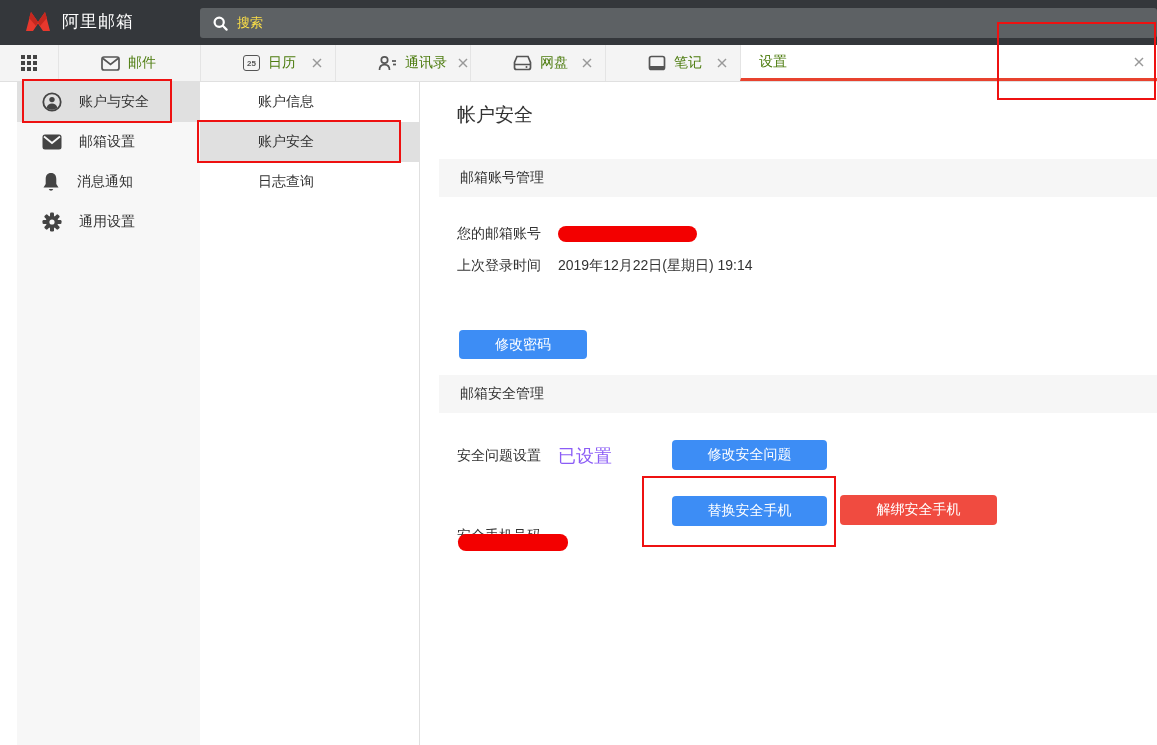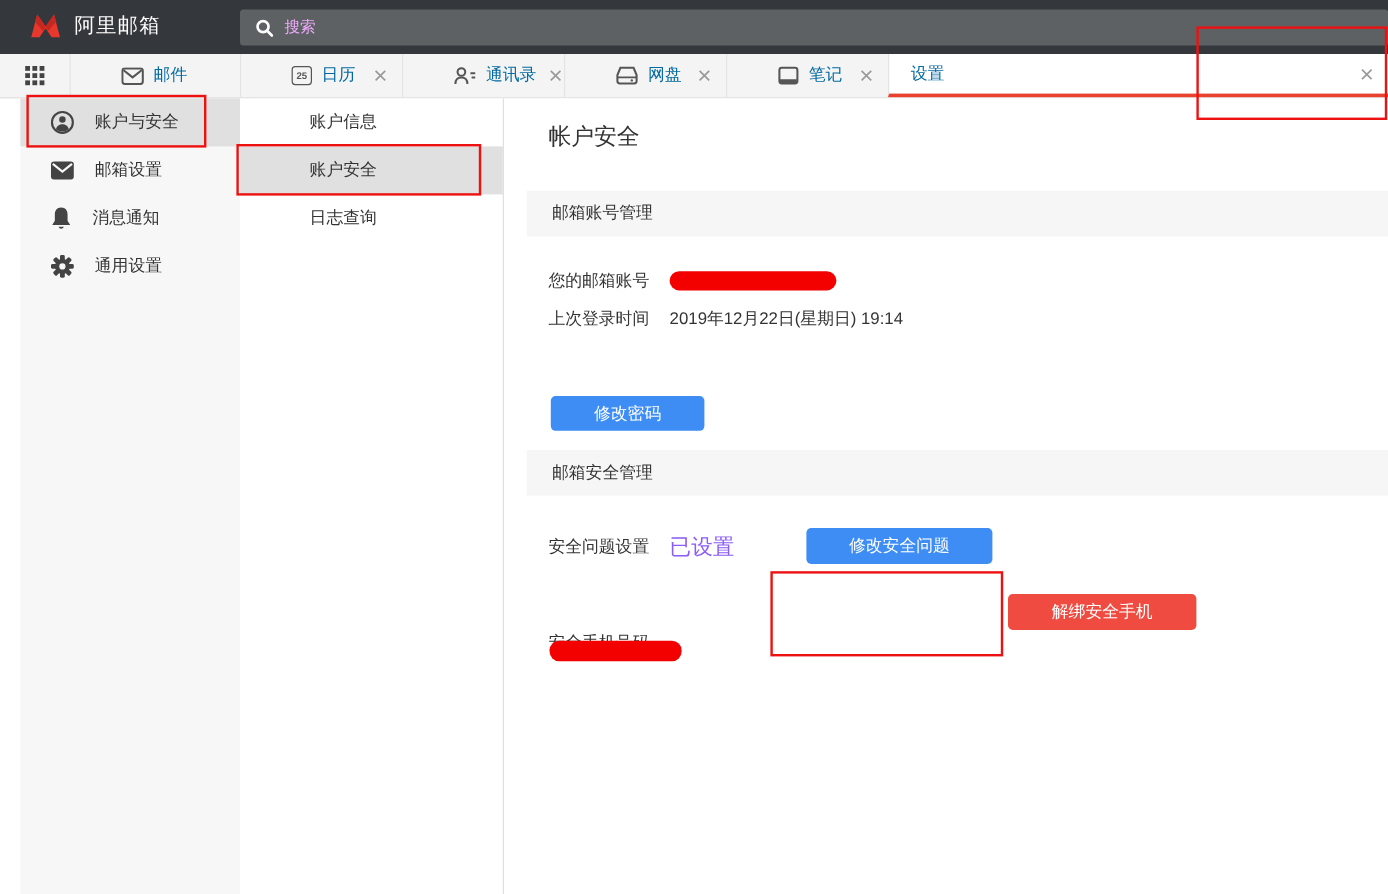--- a/index.html
+++ b/index.html
@@ -11,37 +11,37 @@
   }
   
   .topbar { position:absolute; left:0; top:0; width:1157px; height:45px; background:#34373b; }
   .logo { position:absolute; left:24px; top:9px; display:flex; align-items:center; gap:10px; }
   .logo-m { width:28px; height:24px; display:block; }
   .logo-text { color:#fff; font-size:17px; letter-spacing:1px; }
   .searchbar {
     position:absolute; left:200px; right:0; top:8px; height:30px;
     background:#5d6164; border-radius:3px; display:flex; align-items:center; padding-left:13px; gap:9px;
   }
-  .search-term { color:#f0abfc; font-size:13px; }
+  .search-term { color:#fde047; font-size:13px; }
   
   .tabstrip {
     position:absolute; left:0; top:45px; width:1157px; height:37px;
     background:#f4f4f4; border-bottom:1px solid #e0e0e0; display:flex; align-items:stretch;
   }
   .grid-zone { width:58px; display:flex; align-items:center; justify-content:center; cursor:pointer; }
   .grid-icon { display:grid; grid-template-columns:repeat(3,4px); grid-template-rows:repeat(3,4px); gap:2px; }
   .grid-icon i { background:#444; display:block; }
   .tab {
     width:135px; display:flex; align-items:center; gap:8px;
     border-left:1px solid #e4e4e4; padding:0 10px 0 13px; cursor:pointer; position:relative;
   }
   .tab-mail { width:142px; }
   .tab-settings { flex:1; background:#fff; border-bottom:3px solid #e8422e; padding-left:18px; }
   .tab .ticon { flex:0 0 auto; display:flex; align-items:center;margin-left:29px; }
-  .tab .tlabel { font-size:14px; color:#0369a1; white-space:nowrap; }
+  .tab .tlabel { font-size:14px; color:#4d7c0f; white-space:nowrap; }
   .tab .tclose { margin-left:auto; display:flex; align-items:center; padding:3px; }
   .cal-box {
     width:17px; height:16px; border:1.6px solid #555; border-radius:3px;
     display:flex; align-items:center; justify-content:center; font-size:8px; color:#555; font-weight:bold;
   }
   
   .sidebar1 {
     position:absolute; left:17px; top:82px; width:200px; bottom:0;
     background:#f7f7f7; border-right:1px solid #e0e0e0;
   }
@@ -289,20 +289,21 @@
 
   <div class="info-row" style="top:365px;">
     <span class="row-label">安全问题设置</span>
     <span class="status-ok">已设置</span>
   </div>
   <button class="btn btn-blue btn-question">修改安全问题</button>
 
   <div class="info-row" style="top:445px;">
     <span class="row-label">安全手机号码</span>
   </div>
+  <button class="btn btn-blue btn-replace">替换安全手机</button>
   <button class="btn btn-red btn-unbind">解绑安全手机</button>
 
   <span class="redact redact-phone"></span>
 </div>
 
 <div class="anno anno-tab"></div>
 <div class="anno anno-sidebar1"></div>
 <div class="anno anno-sidebar2"></div>
 <div class="anno anno-replace"></div>
 

